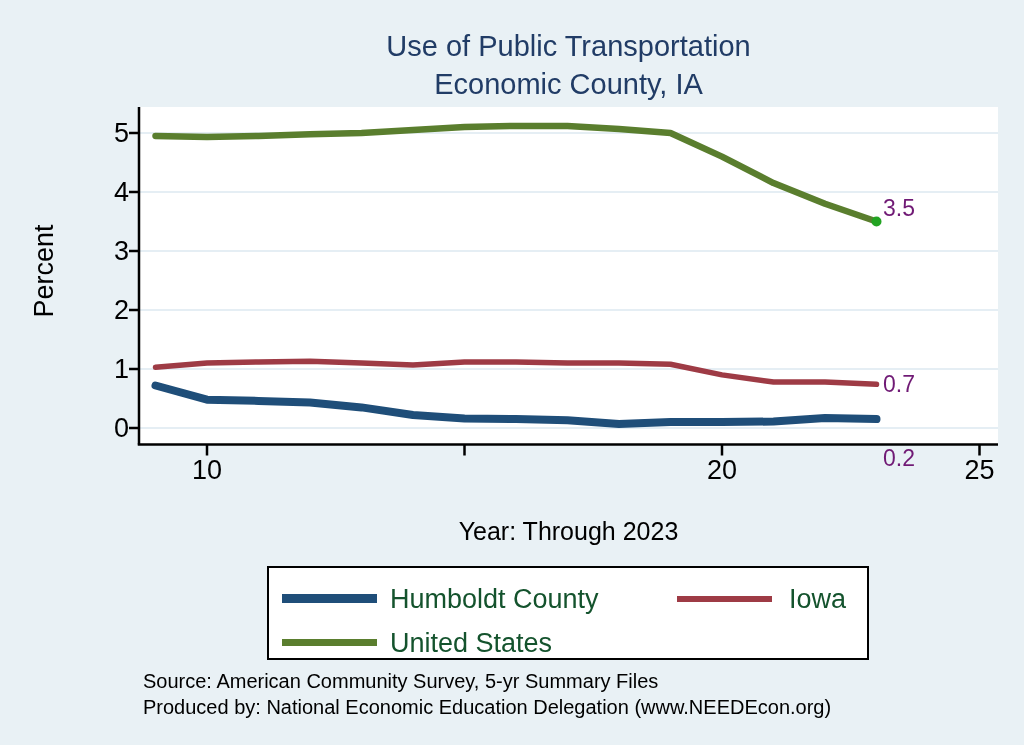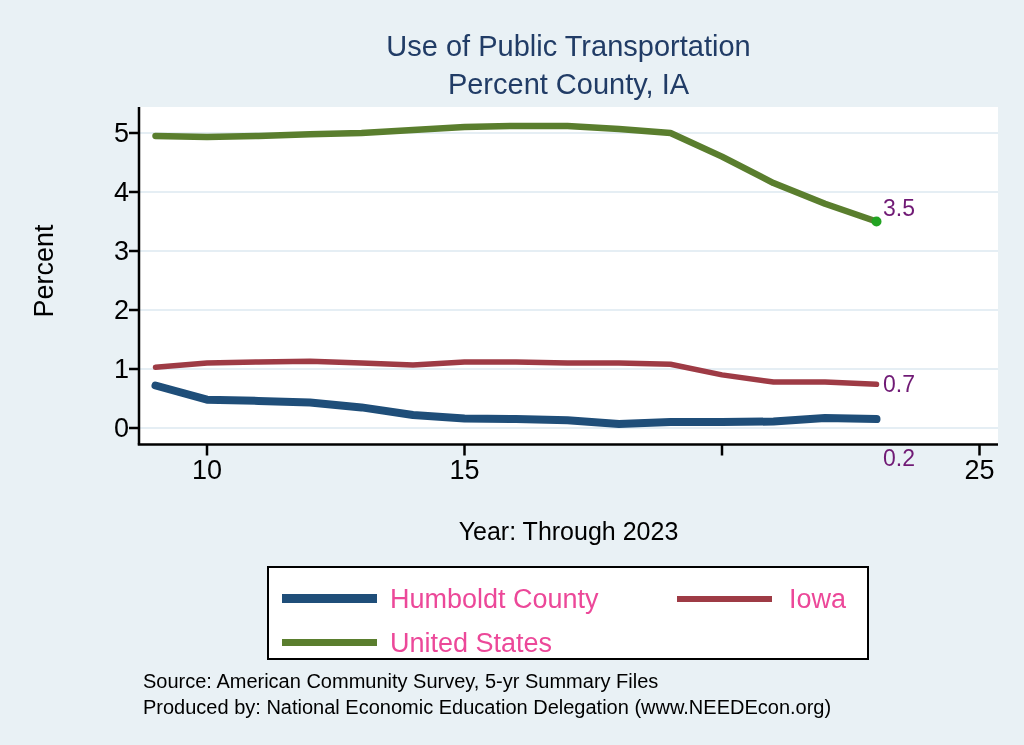--- a/index.html
+++ b/index.html
@@ -12,37 +12,37 @@
   .xlabel{position:absolute;left:139px;top:517px;width:859px;text-align:center;
           font-size:25px;color:#000;}
   #plot-svg{position:absolute;left:0;top:0;}
   #labels{position:absolute;left:0;top:0;width:1024px;height:745px;pointer-events:none;}
   .tick-label-y{position:absolute;width:52px;text-align:right;font-size:27px;line-height:34px;color:#000;}
   .tick-label-x{position:absolute;width:90px;text-align:center;font-size:27px;line-height:34px;top:453px;color:#000;}
   .end-label{position:absolute;left:883px;font-size:23px;line-height:36px;color:#701a75;}
   .legend{position:absolute;left:267px;top:566px;width:598px;height:90px;
           background:#ffffff;border:2px solid #000;}
   .lg-swatch{position:absolute;}
-  .lg-label{position:absolute;font-size:27px;line-height:36px;color:#ec4899;white-space:nowrap;}
+  .lg-label{position:absolute;font-size:27px;line-height:36px;color:#14532d;white-space:nowrap;}
   .lg-sw-0{left:13px;top:26px;width:95px;height:9px;}
   .lg-lb-0{left:121px;top:13px;}
   .lg-sw-1{left:408px;top:28px;width:95px;height:6px;}
   .lg-lb-1{left:520px;top:13px;}
   .lg-sw-2{left:13px;top:71px;width:95px;height:7px;}
   .lg-lb-2{left:121px;top:57px;text-align:center;}
   .source{position:absolute;left:143px;top:668px;font-size:20px;line-height:26px;color:#000;}
 </style>
 </head>
 <body>
 
 <div class="canvas" style="background: rgb(233, 241, 245); padding-left: 44px;">
 
   <div class="title" style="color: rgb(33, 60, 102);">
     <div>Use of Public Transportation</div>
-    <div>Percent County, IA</div>
+    <div>Economic County, IA</div>
   </div>
 
   <div class="ylabel">Percent</div>
 
   <svg id="plot-svg" width="1024" height="745">
       <rect x="139" y="107" width="859" height="337.5" fill="#ffffff"></rect>
       <line x1="139" y1="428" x2="998" y2="428" stroke="#dde9f1" stroke-width="1.5"></line>
       <line x1="139" y1="369" x2="998" y2="369" stroke="#dde9f1" stroke-width="1.5"></line>
       <line x1="139" y1="310" x2="998" y2="310" stroke="#dde9f1" stroke-width="1.5"></line>
       <line x1="139" y1="251" x2="998" y2="251" stroke="#dde9f1" stroke-width="1.5"></line>
@@ -67,21 +67,21 @@
     </svg>
 
   <div id="labels">
       <div class="tick-label-y" style="left: 77px; top: 411px;">0</div>
       <div class="tick-label-y" style="left: 77px; top: 352px;">1</div>
       <div class="tick-label-y" style="left: 77px; top: 293px;">2</div>
       <div class="tick-label-y" style="left: 77px; top: 234px;">3</div>
       <div class="tick-label-y" style="left: 77px; top: 175px;">4</div>
       <div class="tick-label-y" style="left: 77px; top: 116px;">5</div>
       <div class="tick-label-x" style="left: 162px;">10</div>
-      <div class="tick-label-x" style="left: 419.5px;">15</div>
+      <div class="tick-label-x" style="left: 677px;">20</div>
       <div class="tick-label-x" style="left: 934.5px;">25</div>
       <div class="end-label" style="top: 440px;">0.2</div>
       <div class="end-label" style="top: 366.34px; text-align: center;">0.7</div>
       <div class="end-label" style="top: 189.5px;">3.5</div>
     </div>
 
   <div class="xlabel">Year: Through 2023</div>
 
   <div class="legend">
     <div class="lg-swatch lg-sw-0" style="background: rgb(31, 78, 121);"></div>

